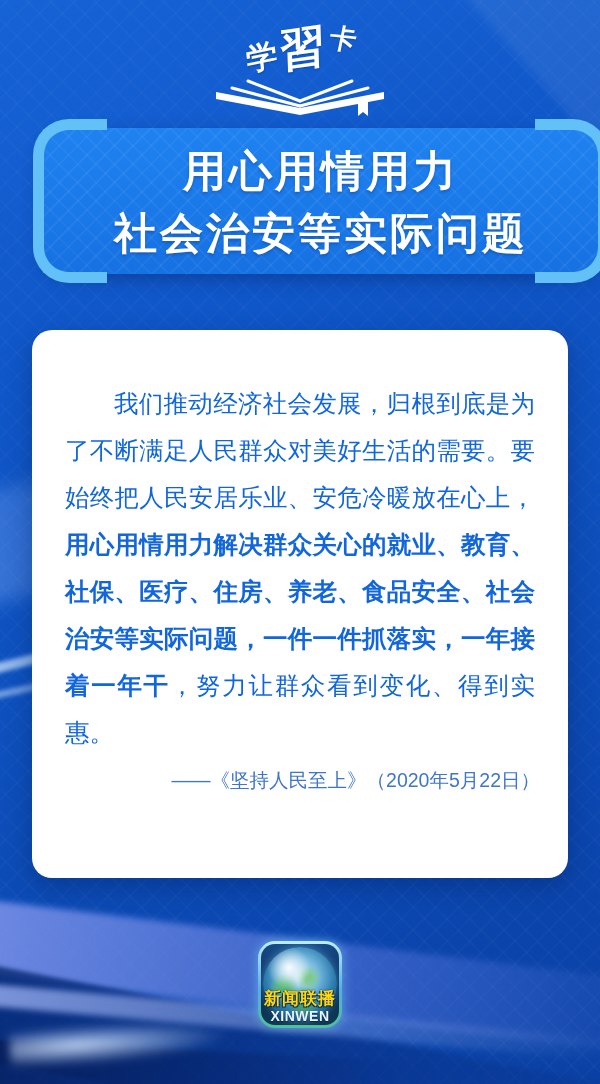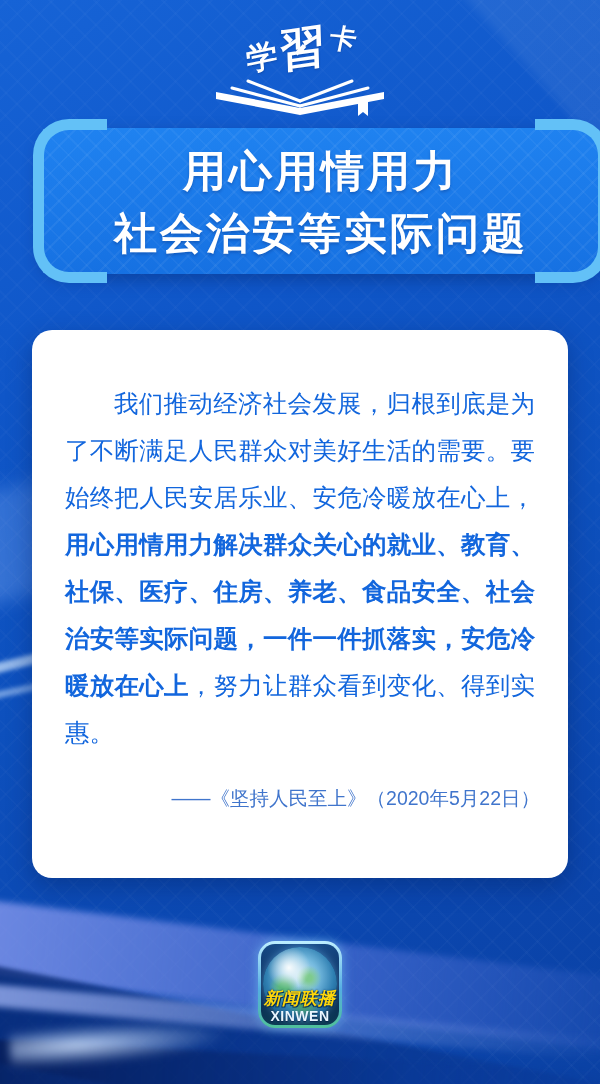--- a/index.html
+++ b/index.html
@@ -105,21 +105,21 @@
     background:var(--card-bg);border-radius:20px;
     box-shadow:0 8px 24px rgba(3,25,80,.35);
   }
   .quote-text{
     width:470px;margin:50px auto 0;
     font-size:24.5px;line-height:47px;color:var(--quote-text);
     text-indent:2em;text-align:justify;letter-spacing:0;
   }
   .quote-text .bold{font-weight:bold;}
   .attribution{
-    margin-top:26px;padding-right:28px;text-align:right;
+    margin-top:8px;padding-right:28px;text-align:right;
     font-size:19.5px;line-height:33px;color:var(--attribution-text);
   }
   
   .footer-logo{
     position:absolute;left:50%;top:941px;transform:translateX(-50%);
     width:84px;height:87px;border-radius:17px;padding:3px;
     background:linear-gradient(180deg,#bdeeff 0%,#55aee2 55%,#4fc09a 100%);
     box-shadow:0 0 12px rgba(130,215,255,.55);
   }
   .logo-inner{
@@ -134,21 +134,20 @@
       radial-gradient(circle at 62% 42%,#7ecb8e 5%,rgba(126,203,142,0) 20%),
       radial-gradient(circle at 28% 55%,#5ab87c 7%,rgba(90,184,124,0) 22%),
       radial-gradient(circle at 55% 75%,#49a06c 6%,rgba(73,160,108,0) 25%),
       radial-gradient(circle at 50% 40%,#c9e7f4 0%,#74b9de 32%,#2f7fb2 58%,#155381 80%,#0a3a60 100%);
     box-shadow:0 0 8px rgba(120,200,255,.5);
   }
   .logo-cn{
     position:absolute;top:43px;left:0;width:100%;text-align:center;z-index:2;
     color:var(--logo-yellow);font-size:17px;font-weight:bold;letter-spacing:1px;
     text-shadow:1px 1px 0 #06305e,-1px 1px 0 #06305e,0 0 2px #06305e;
-    font-style:italic;
   }
   .logo-en{
     position:absolute;top:64px;left:0;width:100%;text-align:center;z-index:2;
     color:#eaf6ff;font-size:14px;font-weight:bold;letter-spacing:.5px;
     text-shadow:0 1px 1px rgba(4,30,70,.8);
   }
 </style>
 </head>
 <body>
 
@@ -191,21 +190,21 @@
     <div class="banner-panel"></div>
     <div class="bracket bracket-left"></div>
     <div class="bracket bracket-right"></div>
     <div class="banner-title">
       <div>用心用情用力</div>
       <div>社会治安等实际问题</div>
     </div>
   </div>
 
   <div class="quote-card">
-    <p class="quote-text"><span>我们推动经济社会发展，归根到底是为了不断满足人民群众对美好生活的需要。要始终把人民安居乐业、安危冷暖放在心上，</span><span class="bold">用心用情用力解决群众关心的就业、教育、社保、医疗、住房、养老、食品安全、社会治安等实际问题，一件一件抓落实，安危冷暖放在心上</span><span>，努力让群众看到变化、得到实惠。</span></p>
+    <p class="quote-text"><span>我们推动经济社会发展，归根到底是为了不断满足人民群众对美好生活的需要。要始终把人民安居乐业、安危冷暖放在心上，</span><span class="bold">用心用情用力解决群众关心的就业、教育、社保、医疗、住房、养老、食品安全、社会治安等实际问题，一件一件抓落实，一年接着一年干</span><span>，努力让群众看到变化、得到实惠。</span></p>
     <div class="attribution">
       <div>——《坚持人民至上》（2020年5月22日）</div>
     </div>
   </div>
 
   <div class="footer-logo">
     <div class="logo-inner">
       <div class="globe"></div>
       <div class="logo-cn">新闻联播</div>
       <div class="logo-en">XINWEN LIANBO</div>

